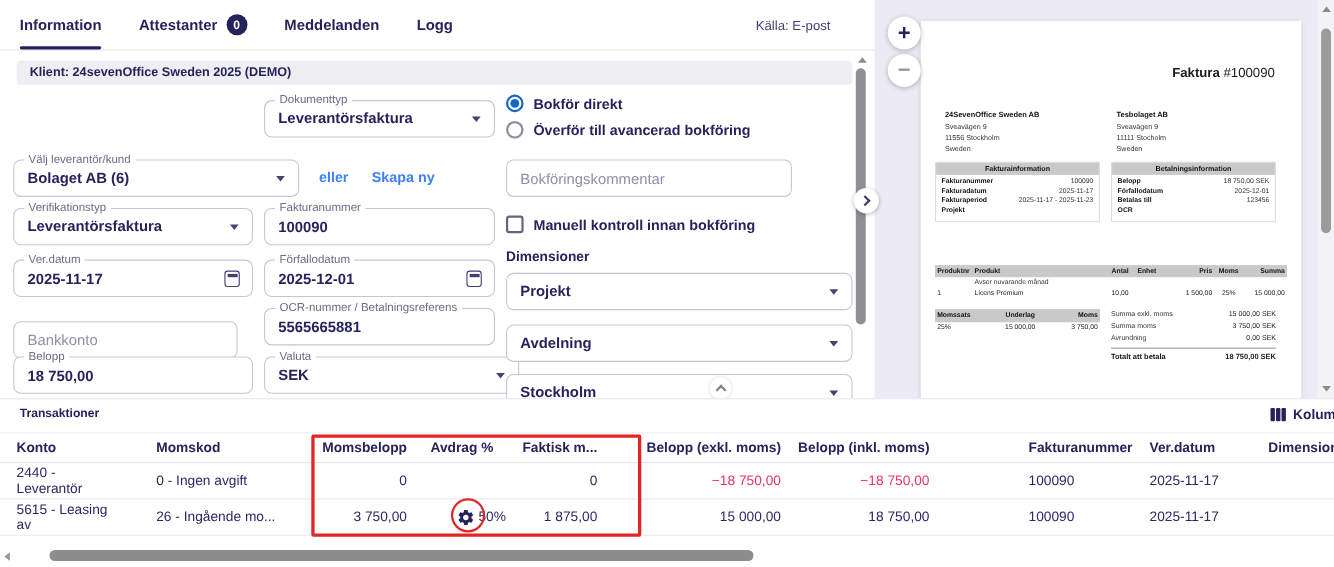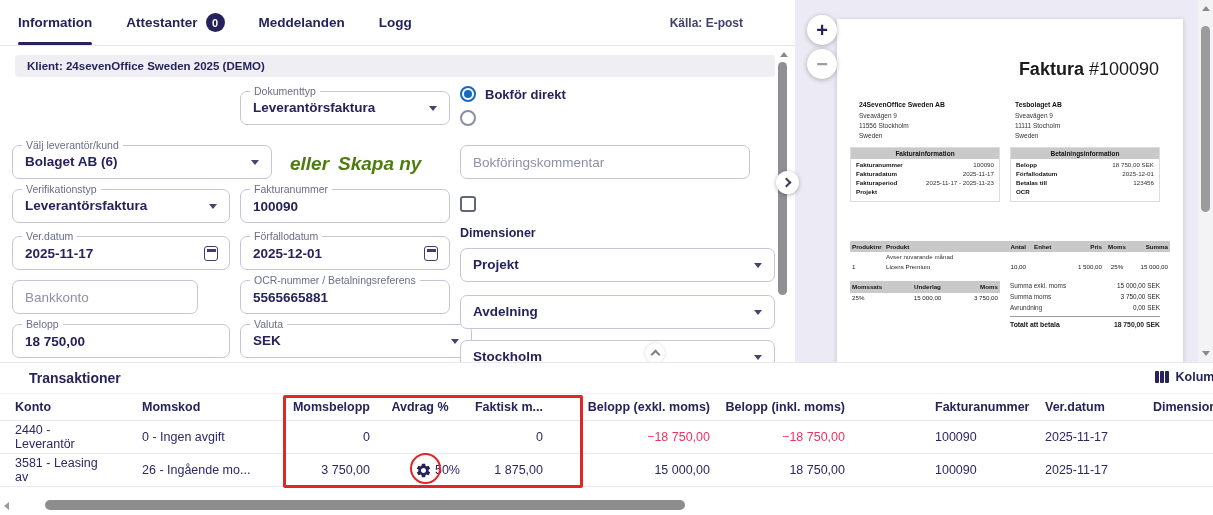--- a/index.html
+++ b/index.html
@@ -9,38 +9,38 @@
 
   
   .panel-form { position:absolute; left:0; top:0; width:795px; height:362px; background:#fff; overflow:hidden; }
   .tabs { position:relative; display:flex; align-items:center; gap:34px; height:46px; padding-left:18px;
           border-bottom:1px solid #e5e5ec; }
   .tab { position:relative; display:flex; align-items:center; gap:8px; height:100%; cursor:pointer;
          font-size:13.5px; font-weight:700; color:#26235c; }
   .tab.active::after { content:""; position:absolute; left:0; right:0; bottom:0; height:3px; background:#26235c; border-radius:2px; }
   .badge { display:inline-flex; align-items:center; justify-content:center; width:19px; height:19px;
            border-radius:50%; background:#26235c; color:#fff; font-size:11px; font-weight:700; }
-  .source { margin-left:auto; margin-right:52px; font-size:12px; font-weight:700; color:#413e74; }
+  .source { margin-left:auto; margin-right:40px; font-size:12px; font-weight:400; color:#413e74; }
   .client-bar { position:absolute; left:15px; top:55px; width:760px; height:22px; background:#efeff3;
                 border-radius:4px; display:flex; align-items:center; padding:0 12px;
                 font-size:11.5px; font-weight:700; color:#26235c; }
 
   .field { position:absolute; height:34px; border:1px solid #c4c6d6; border-radius:7px; background:#fff; }
   .flabel { position:absolute; top:-7px; left:9px; background:#fff; padding:0 4px;
             font-size:10.5px; color:#696d87; white-space:nowrap; }
   .finput { width:100%; height:100%; border:none; outline:none; background:transparent; border-radius:7px;
             padding:0 12px; font-family:"Liberation Sans",sans-serif; font-size:13.5px; font-weight:600; color:#26235c; }
   .finput::placeholder { color:#8d90a8; font-weight:400; }
   .fvalue { position:absolute; left:12px; top:8px; font-size:13.5px; font-weight:600; color:#26235c; white-space:nowrap; }
   .caret { position:absolute; right:12px; top:14px; width:0; height:0;
            border-left:4.5px solid transparent; border-right:4.5px solid transparent; border-top:5.5px solid #474370; }
   .cal-icon { position:absolute; right:11px; top:9px; width:14px; height:15px; border:1.5px solid #3f3c72; border-radius:3px; }
   .cal-icon::before { content:""; position:absolute; top:1.5px; left:1.5px; right:1.5px; height:3px; background:#3f3c72; }
 
-  .inline-text { position:absolute; font-size:19px; font-weight:700; color:#4d7c0f;font-style:italic; }
+  .inline-text { position:absolute; font-size:13px; font-weight:700; color:#3b82f6; }
   .link { cursor:pointer; }
 
   .radio-row { position:absolute; display:flex; align-items:center; gap:9px; }
   .radio { position:relative; width:16px; height:16px; border-radius:50%; border:2px solid #8a8da3; background:#fff; }
   .radio.checked { border-color:#1567c0; }
   .radio.checked::after { content:""; position:absolute; inset:2px; border-radius:50%; background:#1567c0; }
   .radio-label { font-size:13px; font-weight:600; color:#26235c; }
   .checkbox { width:16px; height:16px; border:2px solid #63667f; border-radius:3px; background:#fff; }
   .section-label { position:absolute; font-size:12.5px; font-weight:700; color:#26235c; }
 
@@ -58,21 +58,21 @@
       transform:rotate(-45deg); margin-top:3px; }
 
   
   .panel-preview { position:absolute; left:795px; top:0; width:418px; height:362px; background:#ecebf5; overflow:hidden; }
   .zoom-btn { position:absolute; left:12px; width:30px; height:30px; border-radius:50%; background:#fff;
       box-shadow:0 1px 5px rgba(0,0,0,.28); display:flex; align-items:center; justify-content:center; cursor:pointer; z-index:4; }
   .zoom-btn.plus { top:15px; color:#26235c; font-size:20px; font-weight:700; }
   .zoom-btn.minus { top:49px; color:#9a9a9a; font-size:20px; font-weight:700; }
   .page { position:absolute; left:42px; top:19px; width:346px; height:400px; background:#fff;
       box-shadow:0 1px 5px rgba(0,0,0,.18); color:#222; }
-  .inv-title { position:absolute; top:40px; right:24px; font-size:18px; color:#1a1a1a; }
+  .inv-title { position:absolute; top:40px; right:24px; font-size:12px; color:#1a1a1a; }
   .inv-title b { font-weight:800; }
   .addr { position:absolute; top:81px; font-size:6.5px; line-height:1.55; color:#333; }
   .addr .nm { font-weight:700; color:#111; font-size:6.8px; }
   .addr.snd { left:22px; } .addr.rcp { left:178px; }
   .ibox { position:absolute; top:128px; width:150px; border:1px solid #ddd; background:#fff; }
   .ibox.l { left:13px; } .ibox.r { left:173px; }
   .ibox-h { background:#c9c9c9; text-align:center; font-size:6.5px; font-weight:700; padding:2px 0; color:#111; }
   .ibox-b { padding:2px 5px 4px 5px; }
   .irow { display:flex; justify-content:space-between; font-size:6.2px; line-height:1.45; }
   .irow .lb { font-weight:700; color:#111; } .irow .vl { color:#333; text-align:right; }
@@ -92,21 +92,21 @@
   .trow .vl { color:#222; }
   .trow.grand { font-weight:700; color:#111; border-top:1px solid #999; margin-top:2px; padding-top:2px; font-size:6.8px; }
   .pv-scroll { position:absolute; right:0; top:0; width:15px; height:362px; background:#f3f3f5; }
   .pv-thumb { position:absolute; left:3px; top:26px; width:9px; height:186px; background:#9b9b9b; border-radius:5px; }
   .arr-up { position:absolute; left:3.5px; top:6px; width:0;height:0; border-left:4px solid transparent; border-right:4px solid transparent; border-bottom:5px solid #8a8a8a; }
   .arr-dn { position:absolute; left:3.5px; bottom:6px; width:0;height:0; border-left:4px solid transparent; border-right:4px solid transparent; border-top:5px solid #8a8a8a; }
 
   
   .panel-tx { position:absolute; left:0; top:362px; width:1213px; height:153px; background:#fff;
       border-top:1px solid #e7e7ee; overflow:hidden; }
-  .tx-title { position:absolute; left:29px; top:7px; font-size:14px; font-weight:700; color:#26235c; }
+  .tx-title { position:absolute; left:18px; top:7px; font-size:11px; font-weight:700; color:#26235c; }
   .columns-btn { position:absolute; left:1155px; top:7px; display:flex; align-items:center; gap:7px;
       font-size:12.5px; font-weight:700; color:#26235c; cursor:pointer; white-space:nowrap; }
   .col-icon { display:inline-flex; gap:1.5px; }
   .col-icon i { width:3.5px; height:12px; background:#26235c; border-radius:1px; }
   .tx-table { position:absolute; left:0; top:30px; width:1280px; }
   .trh, .trr { display:flex; align-items:center; }
   .trh { height:28px; font-size:12.5px; font-weight:700; color:#26235c; border-top:1px solid #f0f0f4; border-bottom:1px solid #e6e6ec; }
   .trr { height:33px; font-size:12.5px; font-weight:500; color:#2b2866; border-bottom:1px solid #e9e9ef; }
   .c1{width:110px;padding-left:15px;} .c2{width:145px;padding-left:32px;} .c3{width:115px;text-align:right;}
   .c4{width:100px;text-align:center;} .c5{width:85px;text-align:right;padding-right:12px;}
@@ -176,21 +176,21 @@
       <span class="flabel">Ver.datum</span>
       <input class="finput" value="2025-11-17" style="">
       <span class="cal-icon"></span>
     </div>
     <div class="field" style="left:240px;top:236px;width:210px">
       <span class="flabel">Förfallodatum</span>
       <input class="finput" value="2025-12-01" style="">
       <span class="cal-icon"></span>
     </div>
 
-    <div class="field" style="left:12px;top:280px;width:186px">
+    <div class="field" style="left:12px;top:292px;width:204px">
       <input class="finput" placeholder="Bankkonto" style="">
     </div>
     <div class="field" style="left:240px;top:280px;width:210px">
       <span class="flabel">OCR-nummer / Betalningsreferens</span>
       <input class="finput" value="5565665881" style="">
     </div>
 
     <div class="field" style="left:12px;top:324px;width:218px">
       <span class="flabel">Belopp</span>
       <input class="finput" value="18 750,00" style="">
@@ -200,26 +200,28 @@
       <span class="fvalue">SEK</span>
       <span class="caret"></span>
     </div>
 
     <div class="radio-row" style="left:460px;top:86px">
       <span class="radio checked"></span>
       <span class="radio-label">Bokför direkt</span>
     </div>
     <div class="radio-row" style="left:460px;top:110px">
       <span class="radio"></span>
-    </div>
-    <div class="field" style="left:460px;top:145px;width:290px">
+      <span class="radio-label">Överför till avancerad bokföring</span>
+    </div>
+    <div class="field" style="left:460px;top:145px;width:260px">
       <input class="finput" placeholder="Bokföringskommentar" style="">
     </div>
     <div class="radio-row" style="left:460px;top:196px">
       <span class="checkbox"></span>
+      <span class="radio-label">Manuell kontroll innan bokföring</span>
     </div>
     <span class="section-label" style="left:460px;top:226px">Dimensioner</span>
     <div class="field" style="left:460px;top:248px;width:315px">
       <span class="fvalue">Projekt</span>
       <span class="caret"></span>
     </div>
     <div class="field" style="left:460px;top:295px;width:315px">
       <span class="fvalue">Avdelning</span>
       <span class="caret"></span>
     </div>
@@ -405,21 +407,21 @@
         <span class="c4"></span>
         <span class="c5">0</span>
         <span class="c6 neg">−18 750,00</span>
         <span class="c7 neg">−18 750,00</span>
         <span class="c8"></span>
         <span class="c9">100090</span>
         <span class="c10">2025-11-17</span>
         <span class="c11"></span>
       </div>
       <div class="trr">
-        <span class="c1">3581 - Leasing av</span>
+        <span class="c1">5615 - Leasing av</span>
         <span class="c2">26 - Ingående mo...</span>
         <span class="c3">3 750,00</span>
         <span class="c4 avdrag-cell">
           <svg class="gear" viewBox="0 0 24 24">
             <path fill="#26235c" d="M19.14,12.94c0.04-0.3,0.06-0.61,0.06-0.94c0-0.32-0.02-0.64-0.07-0.94l2.03-1.58c0.18-0.14,0.23-0.41,0.12-0.61l-1.92-3.32c-0.12-0.22-0.37-0.29-0.59-0.22l-2.39,0.96c-0.5-0.38-1.03-0.7-1.62-0.94L14.4,2.81c-0.04-0.24-0.24-0.41-0.48-0.41h-3.84c-0.24,0-0.43,0.17-0.47,0.41L9.25,5.35C8.66,5.59,8.12,5.92,7.63,6.29L5.24,5.33c-0.22-0.08-0.47,0-0.59,0.22L2.74,8.87C2.62,9.08,2.66,9.34,2.86,9.48l2.03,1.58C4.84,11.36,4.8,11.69,4.8,12s0.02,0.64,0.07,0.94l-2.03,1.58c-0.18,0.14-0.23,0.41-0.12,0.61l1.92,3.32c0.12,0.22,0.37,0.29,0.59,0.22l2.39-0.96c0.5,0.38,1.03,0.7,1.62,0.94l0.36,2.54c0.05,0.24,0.24,0.41,0.48,0.41h3.84c0.24,0,0.44-0.17,0.47-0.41l0.36-2.54c0.59-0.24,1.13-0.56,1.62-0.94l2.39,0.96c0.22,0.08,0.47,0,0.59-0.22l1.92-3.32c0.12-0.22,0.07-0.47-0.12-0.61L19.14,12.94z M12,15.6c-1.98,0-3.6-1.62-3.6-3.6s1.62-3.6,3.6-3.6s3.6,1.62,3.6,3.6S13.98,15.6,12,15.6z"></path>
           </svg>
           <span>50%</span>
         </span>
         <span class="c5">1 875,00</span>
         <span class="c6">15 000,00</span>

